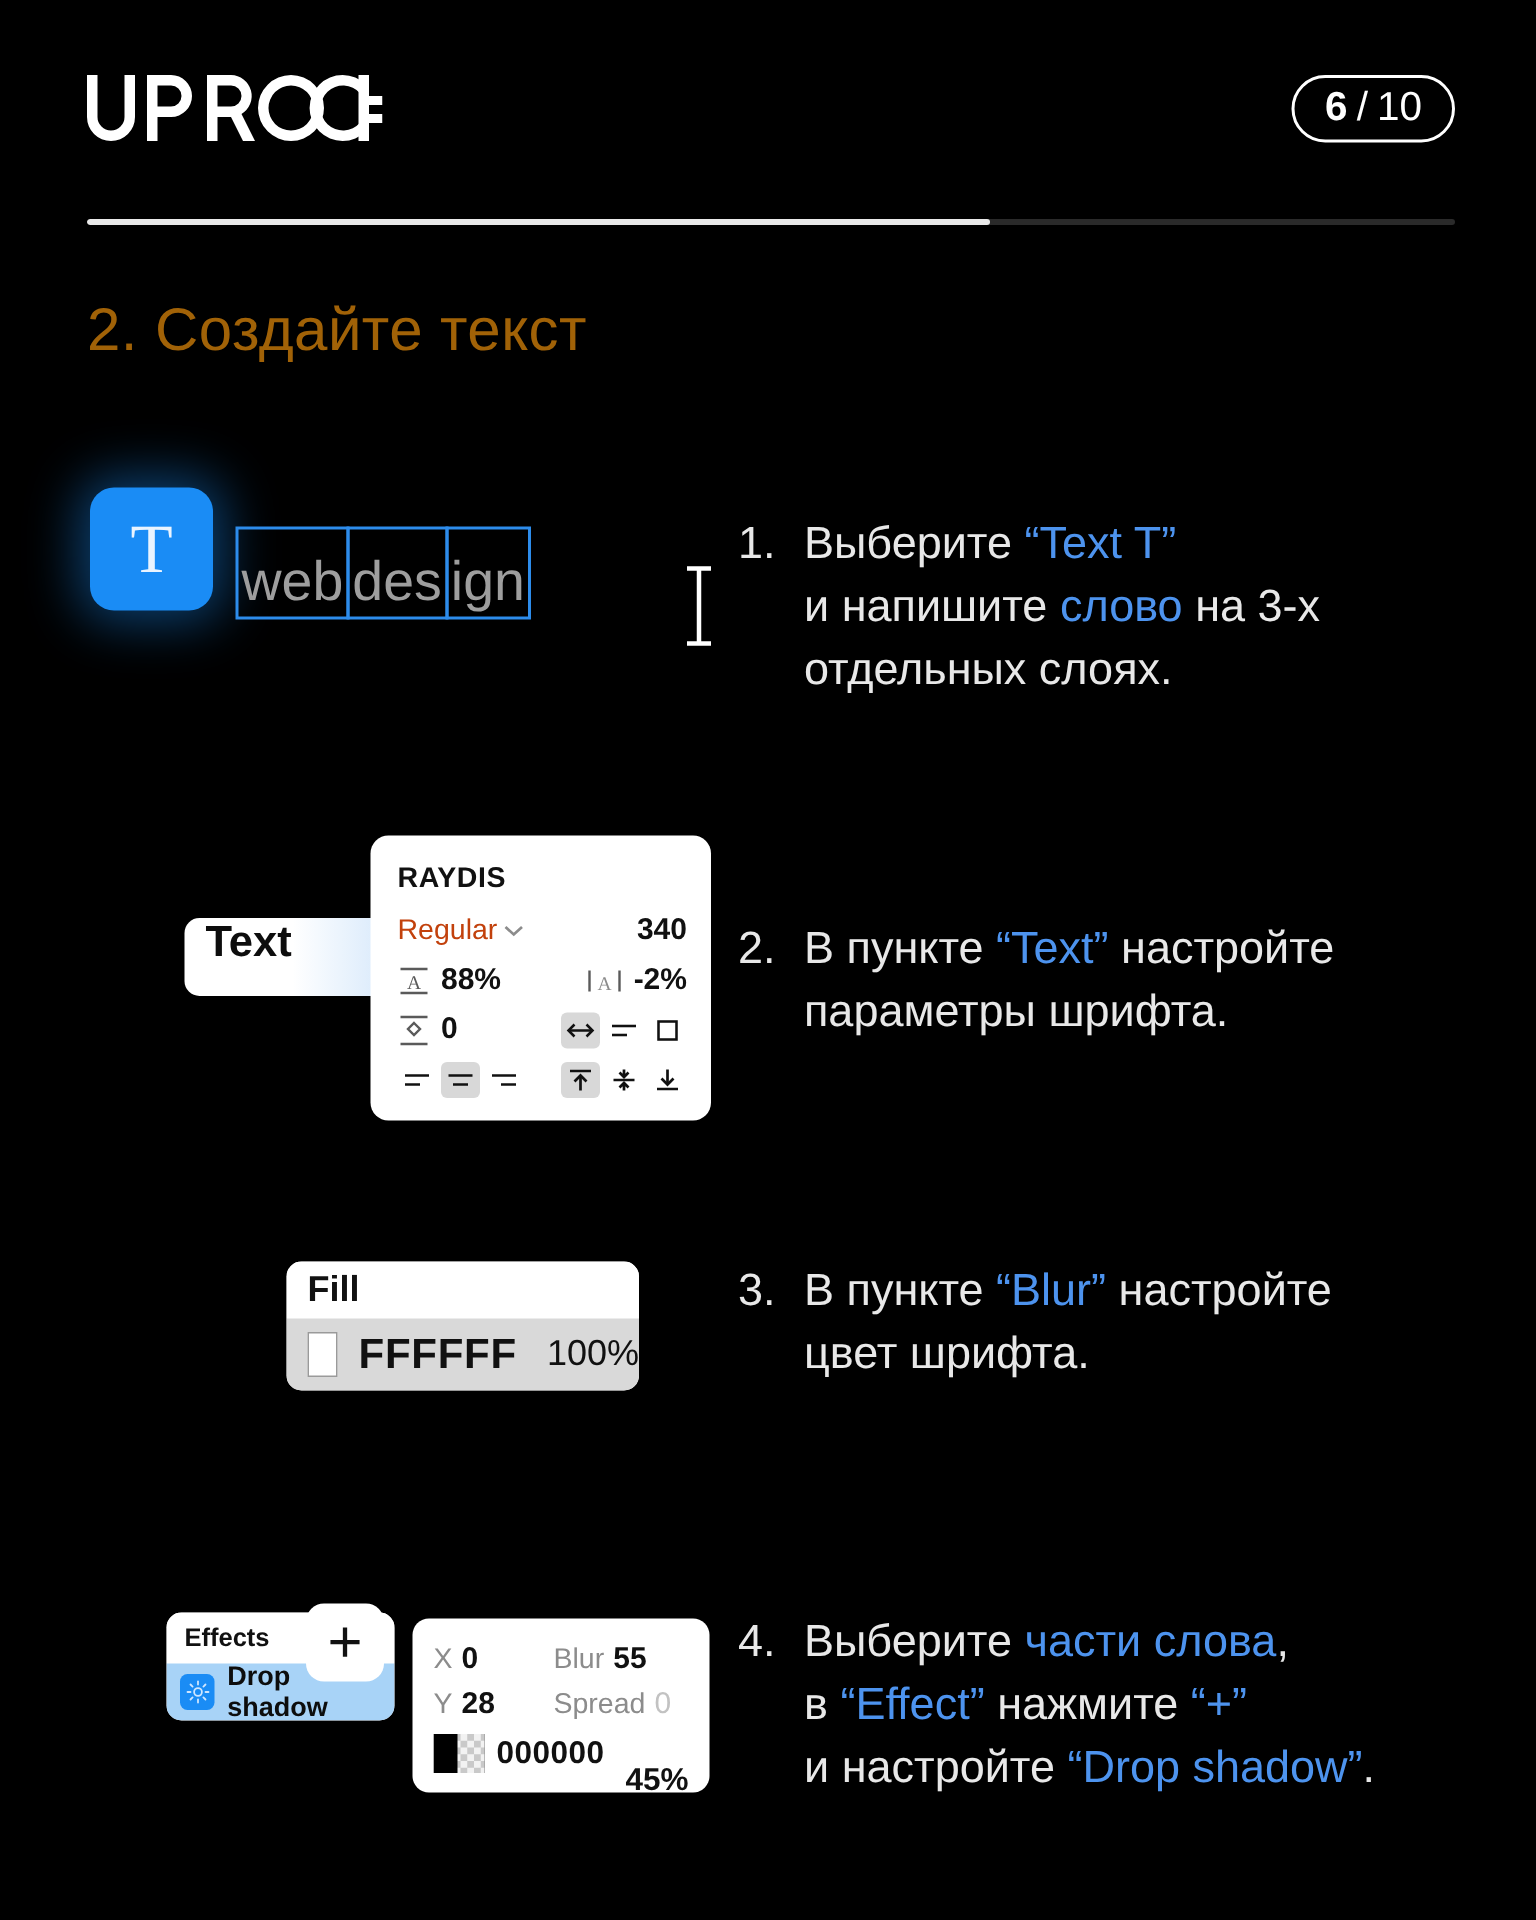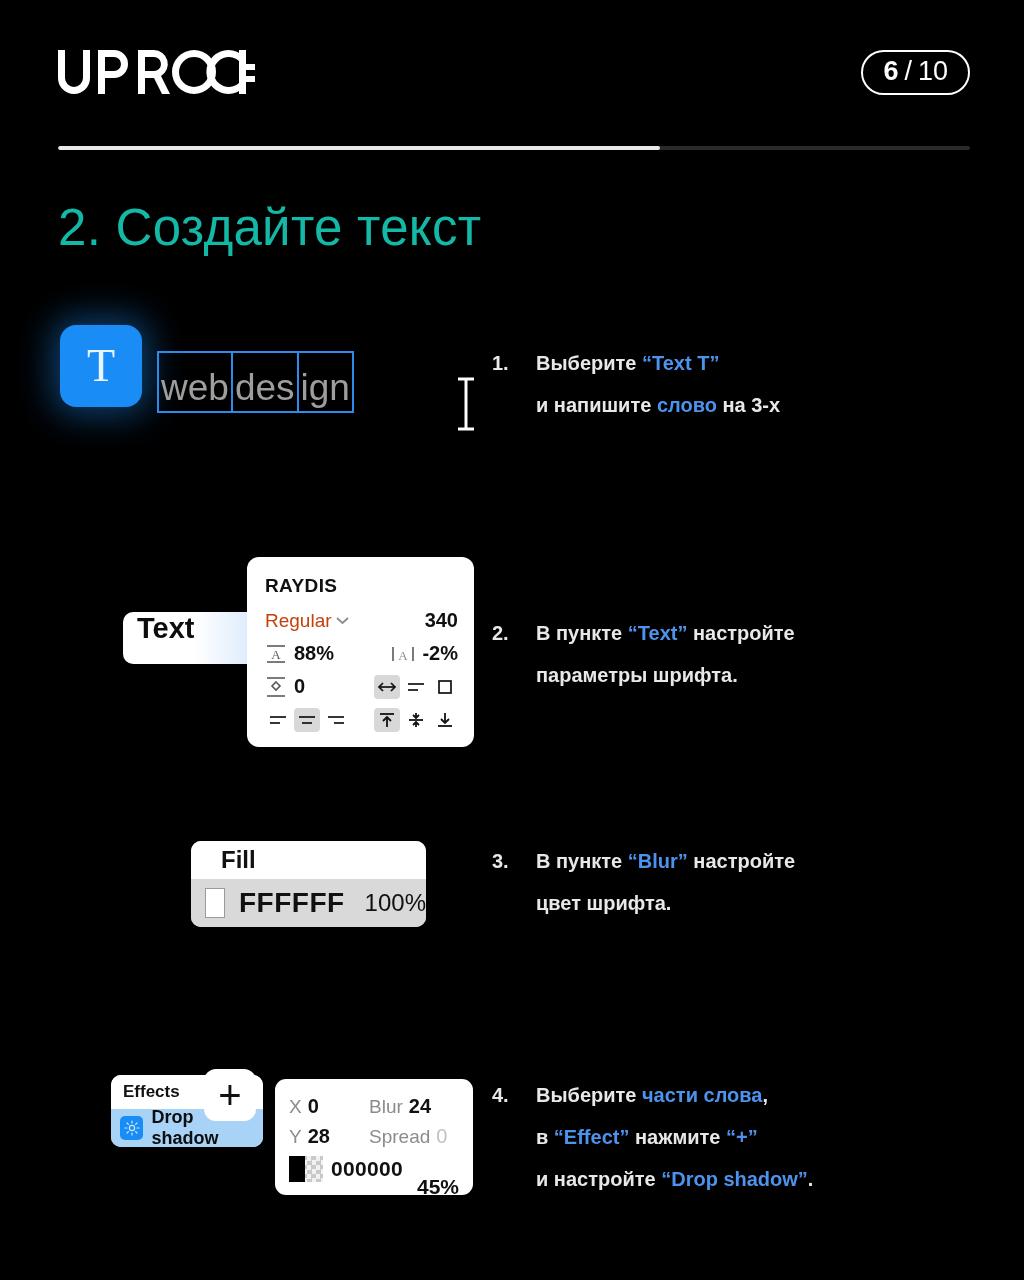--- a/index.html
+++ b/index.html
@@ -77,34 +77,34 @@
     height: 100%;
     background: #e9e9e9;
     border-radius: 2px;
   }
 
   
   .title {
     position: absolute;
     left: 58px;
     top: 198px;
-    font-size: 51px;
+    font-size: 40px;
     font-weight: 400;
-    color: #14b8a6;
+    color: #a16207;
     letter-spacing: 0.3px;
     white-space: nowrap;
   }
 
   
   .step-text {
     position: absolute;
-    font-size: 20px;
+    font-size: 30px;
     line-height: 42px;
     color: #e8e8e8;
-    font-weight: 700;
+    font-weight: 400;
   }
   .step-text .num {
     display: inline-block;
     width: 44px;
   }
   .step-text .body {
     display: inline-block;
     vertical-align: top;
   }
   .hl { color: #4d93ee; }
@@ -240,21 +240,21 @@
     height: 86px;
     border-radius: 10px;
     overflow: hidden;
     background: #ffffff;
   }
   .fill-head {
     height: 38px;
     background: #ffffff;
     display: flex;
     align-items: center;
-    padding-left: 30px;
+    padding-left: 14px;
     font-size: 24px;
     font-weight: 700;
     color: #111;
   }
   .fill-body {
     height: 48px;
     background: #d9d9d9;
     display: flex;
     align-items: center;
     padding-left: 14px;
@@ -597,21 +597,21 @@
   </div>
 
   <div class="shadow-panel">
     <div class="sp-row">
       <div class="sp-cell c1">
         <span class="sp-k">X</span>
         <span class="sp-v">0</span>
       </div>
       <div class="sp-cell">
         <span class="sp-k">Blur</span>
-        <span class="sp-v">24</span>
+        <span class="sp-v">55</span>
       </div>
     </div>
     <div class="sp-row">
       <div class="sp-cell c1">
         <span class="sp-k">Y</span>
         <span class="sp-v">28</span>
       </div>
       <div class="sp-cell">
         <span class="sp-k">Spread</span>
         <span class="sp-v dim">0</span>
@@ -620,20 +620,21 @@
     <div class="sp-color-row">
       <div class="checker"></div>
       <span class="sp-hex">000000</span>
       <span class="sp-op">45%</span>
     </div>
   </div>
 
   <div class="step-text" id="step-0" style="left:492px; top:342px;">
       <div style="white-space: nowrap;"><span class="num">1.</span><span class="body"><span>Выберите </span><span class="hl">“Text T”</span></span></div>
       <div style="white-space: nowrap;"><span class="num"></span><span class="body"><span>и напишите </span><span class="hl">слово</span><span> на 3-х</span></span></div>
+      <div style="white-space: nowrap;"><span class="num"></span><span class="body"><span>отдельных слоях.</span></span></div>
     </div>
   <div class="step-text" id="step-1" style="left:492px; top:612px;">
       <div style="white-space: nowrap;"><span class="num">2.</span><span class="body"><span>В пункте </span><span class="hl">“Text”</span><span> настройте</span></span></div>
       <div style="white-space: nowrap;"><span class="num"></span><span class="body"><span>параметры шрифта.</span></span></div>
     </div>
   <div class="step-text" id="step-2" style="left:492px; top:840px;">
       <div style="white-space: nowrap;"><span class="num">3.</span><span class="body"><span>В пункте </span><span class="hl">“Blur”</span><span> настройте</span></span></div>
       <div style="white-space: nowrap;"><span class="num"></span><span class="body"><span>цвет шрифта.</span></span></div>
     </div>
   <div class="step-text" id="step-3" style="left:492px; top:1074px;">

